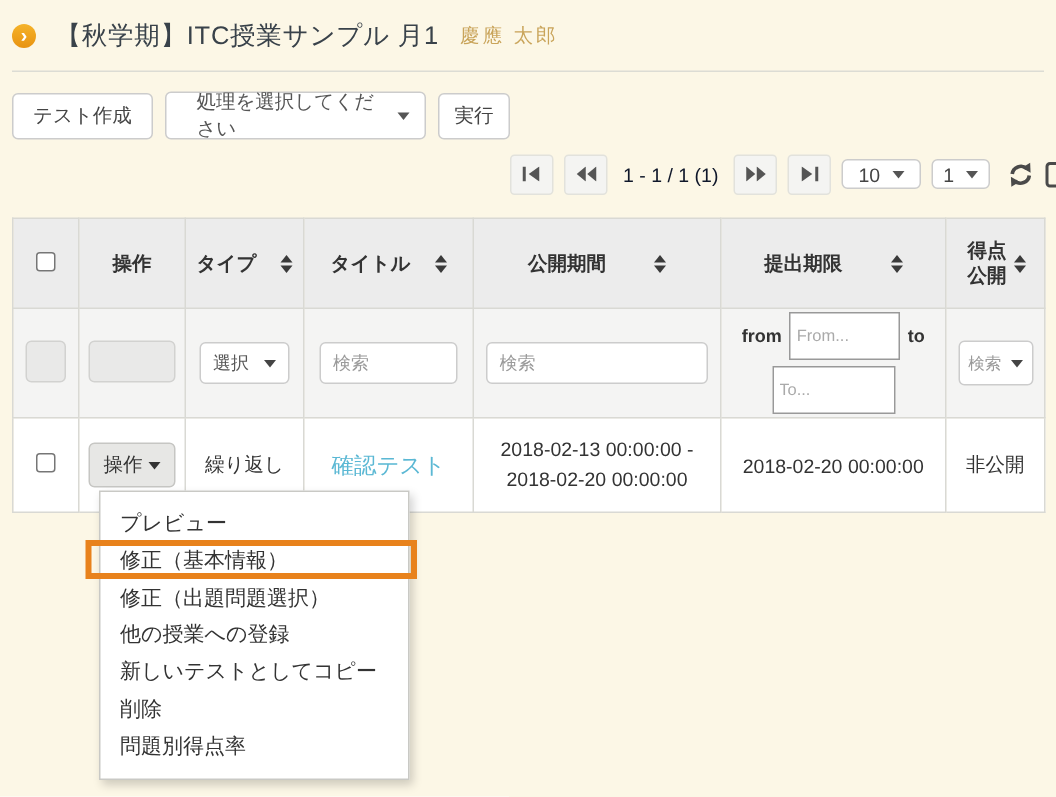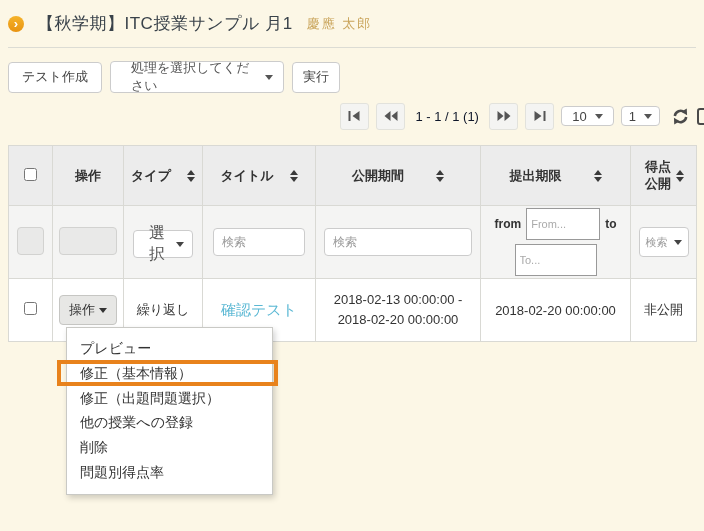--- a/index.html
+++ b/index.html
@@ -49,21 +49,21 @@
   .th-inner.wide-gap { gap:32px; }
   .score-label { width:30px; line-height:1.3; display:inline-block; }
   .sort-icon { display:inline-flex; flex-direction:column; gap:2px; }
   .sort-icon i { display:block; width:0; height:0; border-left:4px solid transparent; border-right:4px solid transparent; }
   .sort-icon .up { border-bottom:5px solid #3a3a3a; }
   .sort-icon .dn { border-top:5px solid #3a3a3a; }
   .cb { width:13px; height:13px; accent-color:#888; }
   .disbox { display:inline-block; background:#e9e9e8; border:1px solid #d2d2d0; border-radius:4px; }
   .disbox.s { width:27px; height:28px; } .disbox.m { width:58px; height:28px; }
   .f-select { display:inline-flex; margin:0 auto; }
-  .type-select { width:60px; height:28px; font-size:16px; padding:0 8px; }
+  .type-select { width:60px; height:28px; font-size:12px; padding:0 8px; }
   .score-select { width:50px; height:30px; font-size:11px; padding:0 6px; }
   .f-select .caret { border-top-color:#444; margin-left:4px; }
   .f-input { width:92px; height:28px; border:1px solid #ccc; border-radius:4px; padding:0 8px;
              font-size:12px; font-family:inherit; color:#333; background:#fff; }
   .f-input.wide { width:148px; }
   .f-input::placeholder { color:#9a9a9a; }
   .fromto-line { display:flex; align-items:center; justify-content:center; gap:5px; font-size:12px; font-weight:bold; color:#333; }
   .ft-input { width:74px; height:32px; border:1px solid #999; font-size:11px; padding:0 4px; font-family:inherit; color:#333; }
   .ft-input.to { width:82px; }
   .ft-input::placeholder { color:#aaa; }
@@ -257,19 +257,20 @@
         <td>非公開</td>
       </tr>
     </tbody>
   </table>
 
   <div class="menu">
     <div class="menu-item">プレビュー</div>
     <div class="menu-item">修正（基本情報）</div>
     <div class="menu-item">修正（出題問題選択）</div>
     <div class="menu-item">他の授業への登録</div>
+    <div class="menu-item">新しいテストとしてコピー</div>
     <div class="menu-item">削除</div>
     <div class="menu-item">問題別得点率</div>
   </div>
 
   <div class="annotation-box"></div>
 
 </div>
 
 </body></html>

